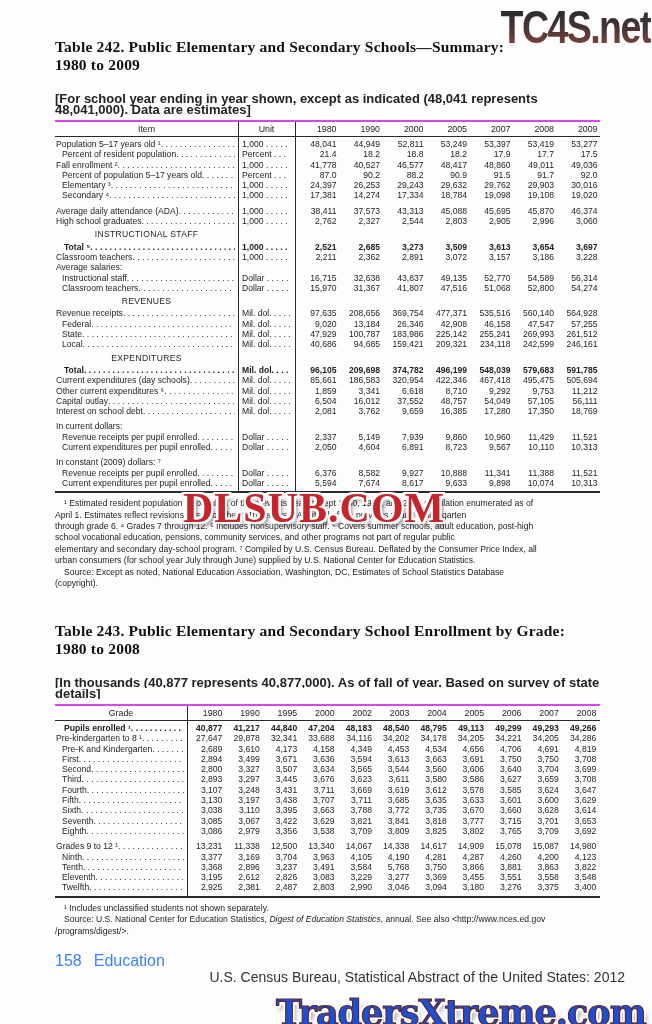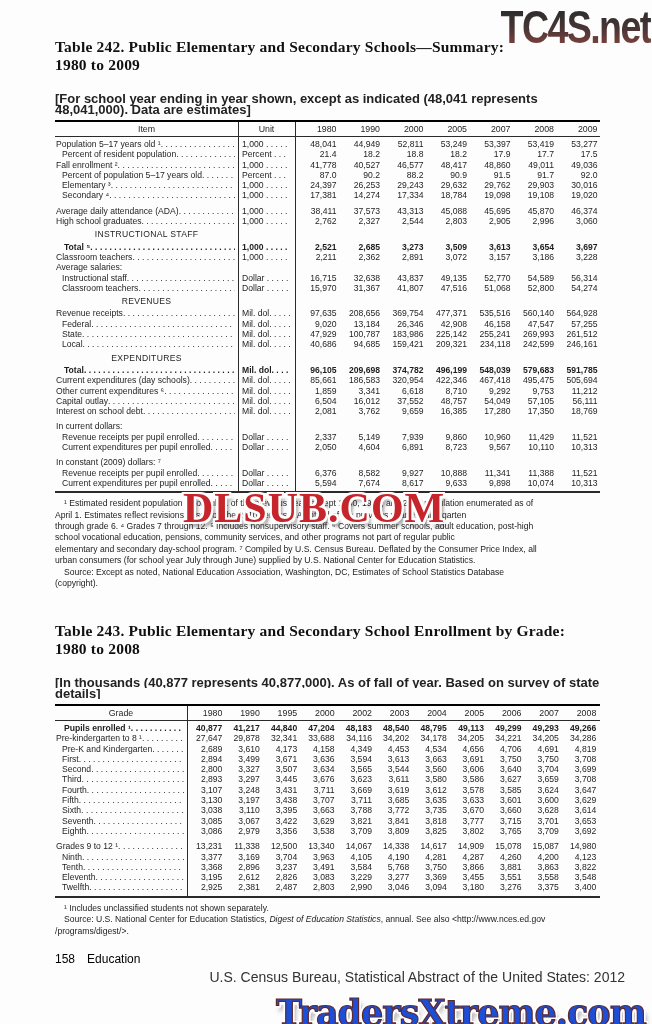--- a/index.html
+++ b/index.html
@@ -9,21 +9,21 @@
 
   
   .tbl-block { position:absolute; left:55px; width:545px; }
   #block242 { top:38px; }
   #block243 { top:622px; }
   .tbl-title { font-family:"Liberation Serif","DejaVu Serif",serif; font-weight:bold;
                font-size:15.5px; line-height:18px; letter-spacing:0.2px; color:#111; }
   .bracket-note { font-size:13px; line-height:11px; margin-top:19px; color:#222;font-weight:bold; }
 
   
-  .tbl { position:relative; margin-top:5px; border-top:2px solid #000000; border-bottom:2px solid #2a2a2a;
+  .tbl { position:relative; margin-top:5px; border-top:2px solid #d946ef; border-bottom:2px solid #2a2a2a;
          font-size:8.6px; color:#1e1e1e; }
   .vrule { position:absolute; top:0; bottom:0; width:1px; background:#2a2a2a; }
   .t-head { border-bottom:1px solid #2a2a2a; height:15px; align-items:center; font-size:8.8px; }
   .t-body { padding:2px 0 3px 0; }
   .g242 { display:grid; grid-template-columns:183px 57px repeat(7, 43.5px); }
   .g243 { display:grid; grid-template-columns:132px repeat(11, 37.4px); }
   .t-row { line-height:10.3px; align-items:baseline; }
   .t-row.gap { margin-top:5px; }
   .t-row.b { font-weight:bold; }
   .h-item, .h-grade { text-align:center; }
@@ -38,21 +38,21 @@
   .c-unit { white-space:nowrap; overflow:hidden; padding-left:4px; }
   .sec-label { grid-column:1; display:block; text-align:center; margin:3px 0 2px 0; letter-spacing:0.3px; }
 
   
   .footnotes { margin-top:5px; font-size:8.6px; line-height:11.4px; color:#222; }
   .fn-line { white-space:nowrap; overflow:hidden; }
   .fn-ind { padding-left:9px; }
   .fn-italic { font-style:italic; }
 
   
-  .page-num { position:absolute; left:55px; top:952px; font-size:12px; color:#000000; }
+  .page-num { position:absolute; left:55px; top:952px; font-size:16px; color:#3b82f6; }
   .page-num .sec { margin-left:12px; }
   .credit { position:absolute; left:0; width:625px; top:969px; text-align:right; font-size:14px; color:#333; }
 
   
   .wm { position:absolute; z-index:10; pointer-events:none; }
   .wm-top { top:3px; right:1px; font-family:"Liberation Sans","DejaVu Sans",sans-serif; font-weight:bold;
             font-size:47px; line-height:1; letter-spacing:-2px;
             transform:scaleX(0.8); transform-origin:100% 0;
             background:linear-gradient(180deg,#2f2d2e 20%,#4a3536 55%,#84453c 95%);
             -webkit-background-clip:text; background-clip:text; color:transparent; }

